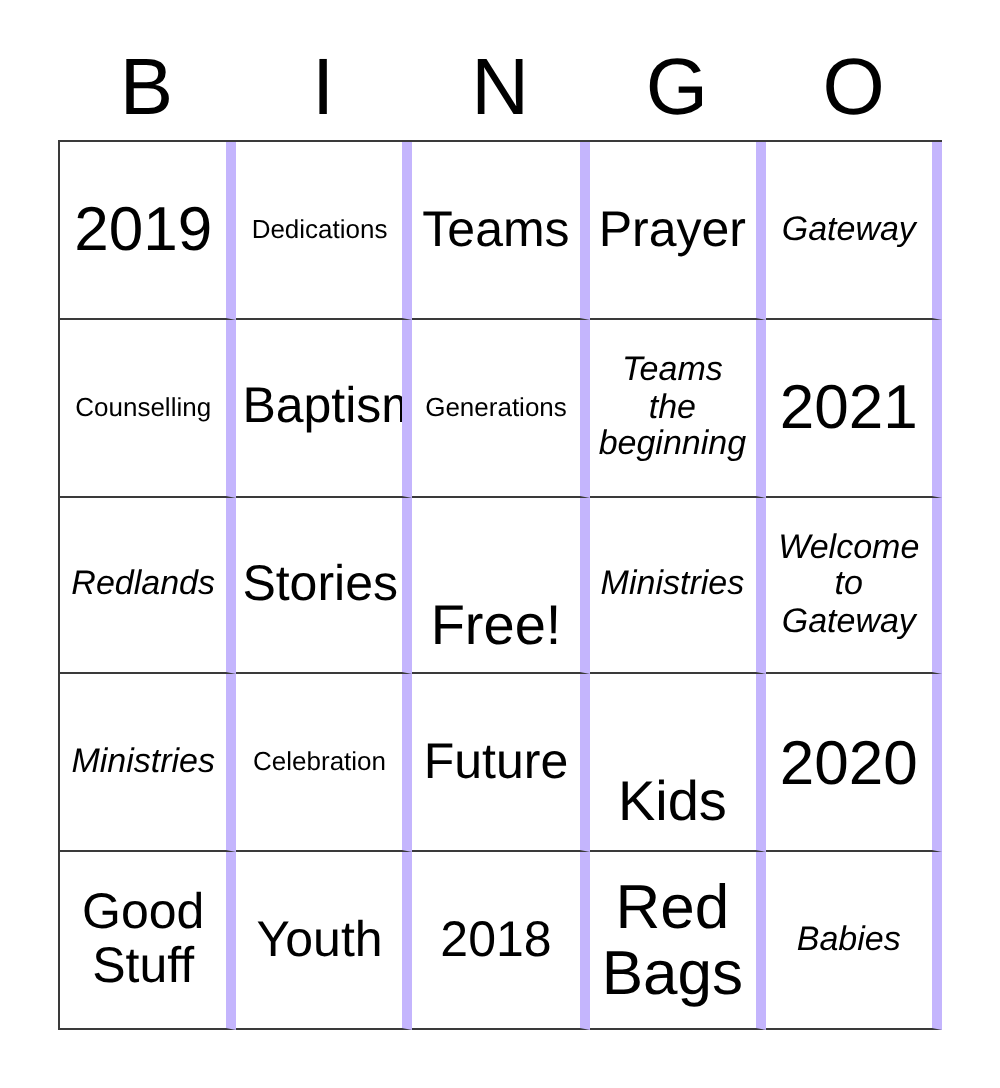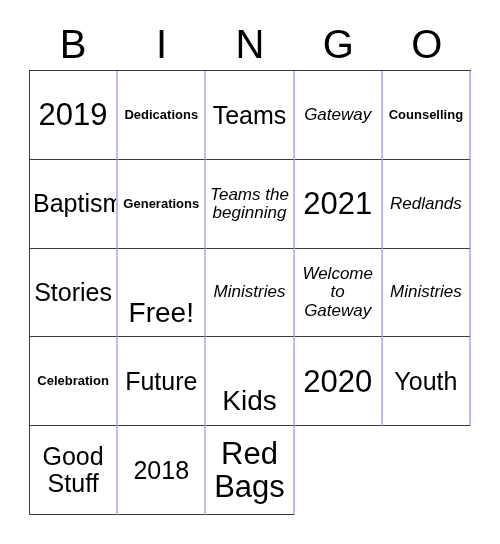--- a/index.html
+++ b/index.html
@@ -52,21 +52,21 @@
     width: 442px;
     height: 445px;
     display: grid;
     grid-template-columns: repeat(5, 1fr);
     grid-template-rows: repeat(5, 1fr);
     border-top: 1px solid #3a3a3a;
     border-left: 1px solid #3a3a3a;
     background: #ffffff;
   }
   .cell {
-    border-right: 2px solid #c4b5fd;
+    border-right: 5px solid #c4b5fd;
     border-bottom: 1px solid #3a3a3a;
     display: flex;
     align-items: center;
     justify-content: center;
     text-align: center;
     padding: 2px 3px;
     background: #ffffff;
     overflow: hidden;
   }
   .cell-text {
@@ -75,21 +75,21 @@
     line-height: 1.07;
     color: #000000;
     white-space: pre-line;
   }
 
   
   .fs-xl  { font-size: 28px; margin-top: 40px; }
   .fs-lg  { font-size: 31px; }
   .fs-md  { font-size: 25px; text-align: center; }
   .fs-sm  { font-size: 17px; font-style: italic; }
-  .fs-xs  { font-size: 13px; font-weight: bold; }
+  .fs-xs  { font-size: 13px; }
 </style>
 </head>
 <body>
 
 <div class="card">
 
   <div class="header-row">
     <div class="header-cell">B</div>
     <div class="header-cell">I</div>
     <div class="header-cell">N</div>
@@ -99,20 +99,23 @@
 
   <div class="grid" id="bingo-grid">
       <div class="cell">
         <span class="cell-text fs-lg">2019</span>
       </div>
       <div class="cell">
         <span class="cell-text fs-xs">Dedications</span>
       </div>
       <div class="cell">
         <span class="cell-text fs-md">Teams</span>
+      </div>
+      <div class="cell">
+        <span class="cell-text fs-md">Prayer</span>
       </div>
       <div class="cell">
         <span class="cell-text fs-sm">Gateway</span>
       </div>
       <div class="cell">
         <span class="cell-text fs-xs">Counselling</span>
       </div>
       <div class="cell">
         <span class="cell-text fs-md">Baptism</span>
       </div>
@@ -152,28 +155,31 @@
       <div class="cell">
         <span class="cell-text fs-md">Future</span>
       </div>
       <div class="cell">
         <span class="cell-text fs-xl">Kids</span>
       </div>
       <div class="cell">
         <span class="cell-text fs-lg">2020</span>
       </div>
       <div class="cell">
-        <span class="cell-text fs-md">Youth</span>
+        <span class="cell-text fs-md">Good
+Stuff</span>
       </div>
       <div class="cell">
-        <span class="cell-text fs-md">Good
-Stuff</span>
+        <span class="cell-text fs-md">Youth</span>
       </div>
       <div class="cell">
         <span class="cell-text fs-md">2018</span>
       </div>
       <div class="cell">
         <span class="cell-text fs-lg">Red
 Bags</span>
       </div>
+      <div class="cell">
+        <span class="cell-text fs-sm">Babies</span>
+      </div>
     </div>
 
 </div>
 
 </body></html>

